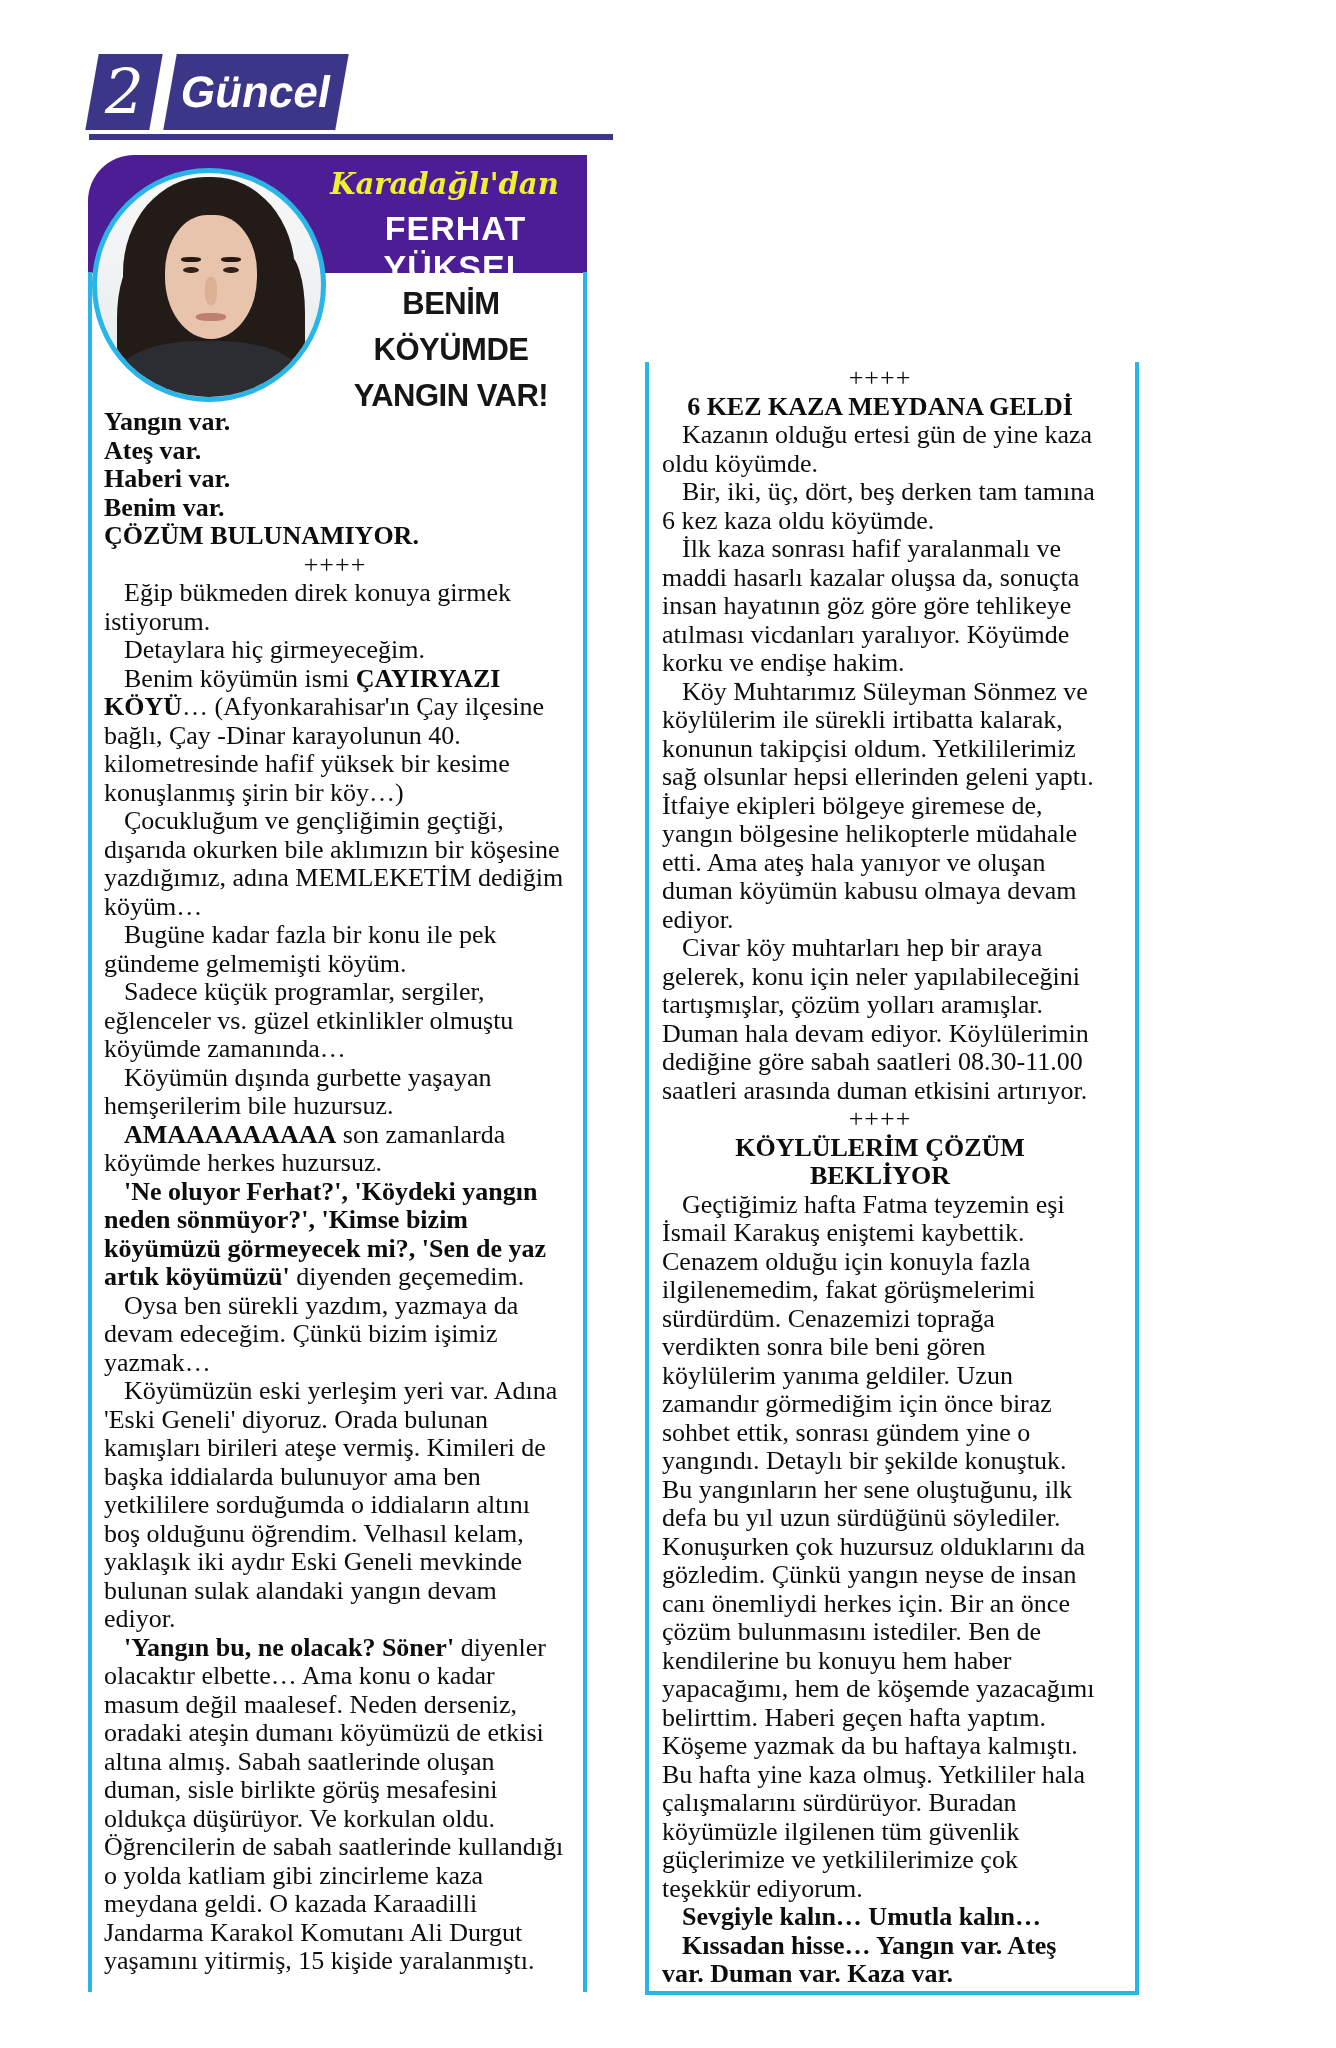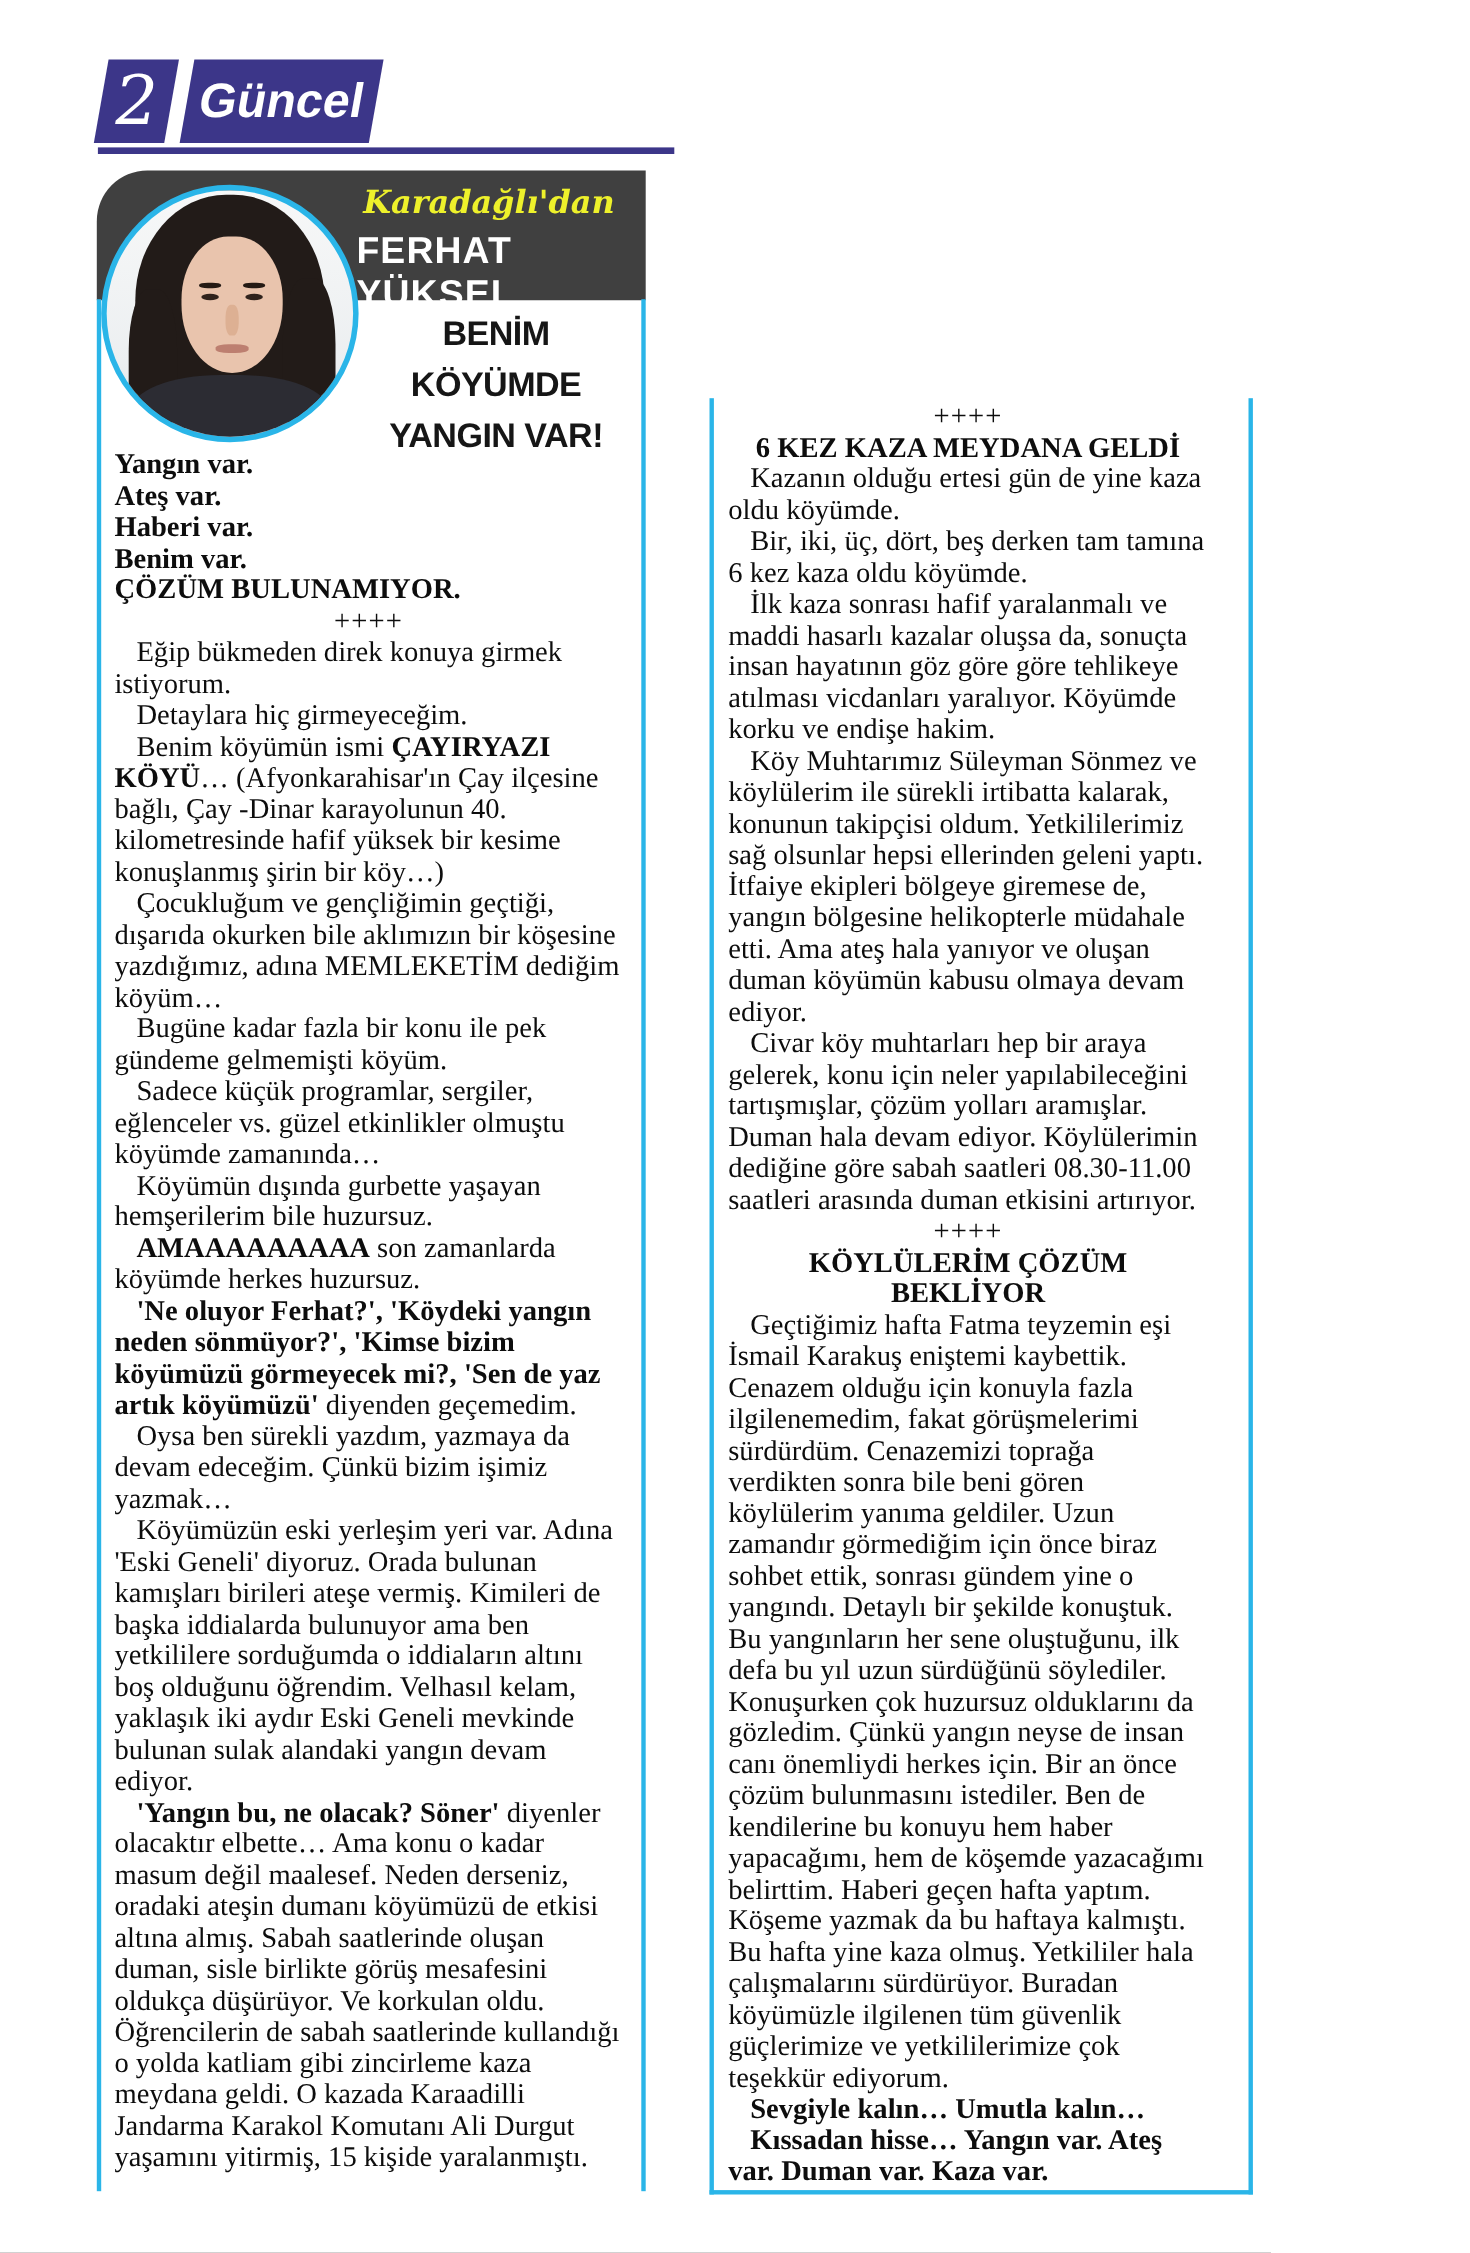--- a/index.html
+++ b/index.html
@@ -9,26 +9,26 @@
   
   .num-box{position:absolute;left:92px;top:54px;width:64px;height:76px;background:#3c3689;
            transform:skewX(-10deg);display:flex;align-items:center;justify-content:center;}
   .num-box .num{font-family:"DejaVu Serif", serif;font-weight:400;font-size:62px;color:#fff;line-height:1;}
   .sec-box{position:absolute;left:170px;top:54px;width:172px;height:76px;background:#3c3689;
            transform:skewX(-10deg);display:flex;align-items:center;justify-content:center;}
   .sec-box .sec{font-family:"Liberation Sans", sans-serif;font-weight:700;font-size:44px;color:#fff;line-height:1;}
   .header-rule{position:absolute;left:89px;top:134px;width:524px;height:6px;background:#3c3689;}
 
   
-  .masthead{position:absolute;left:88px;top:155px;width:499px;height:118px;background:#404040;
+  .masthead{position:absolute;left:88px;top:155px;width:499px;height:118px;background:#4c1d95;
             border-top-left-radius:46px;}
   .kicker{position:absolute;left:228px;right:14px;top:12px;text-align:center;
           font-family:"DejaVu Serif", serif;font-style:italic;font-weight:700;
           font-size:29px;color:#eef12b;}
-  .cname{position:absolute;left:236px;right:0;top:54px;
+  .cname{position:absolute;left:236px;right:0;top:54px;text-align:center;
          font-family:"Liberation Sans", sans-serif;font-weight:700;font-size:34px;
          letter-spacing:1px;color:#ffffff;}
 
   .avatar{position:absolute;left:92px;top:168px;width:224px;height:224px;border-radius:50%;
           background:linear-gradient(180deg,#f7f8f8 0%,#eceff1 70%,#dfe3e6 100%);
           border:5px solid #2ab5e8;overflow:hidden;z-index:3;}
   .hair{position:absolute;left:26px;top:4px;width:172px;height:200px;background:#221b18;
         border-radius:48% 48% 42% 42%;}
   .hair-l{position:absolute;left:20px;top:90px;width:44px;height:140px;background:#221b18;border-radius:40%;}
   .hair-r{position:absolute;right:16px;top:80px;width:48px;height:150px;background:#221b18;border-radius:40%;}

